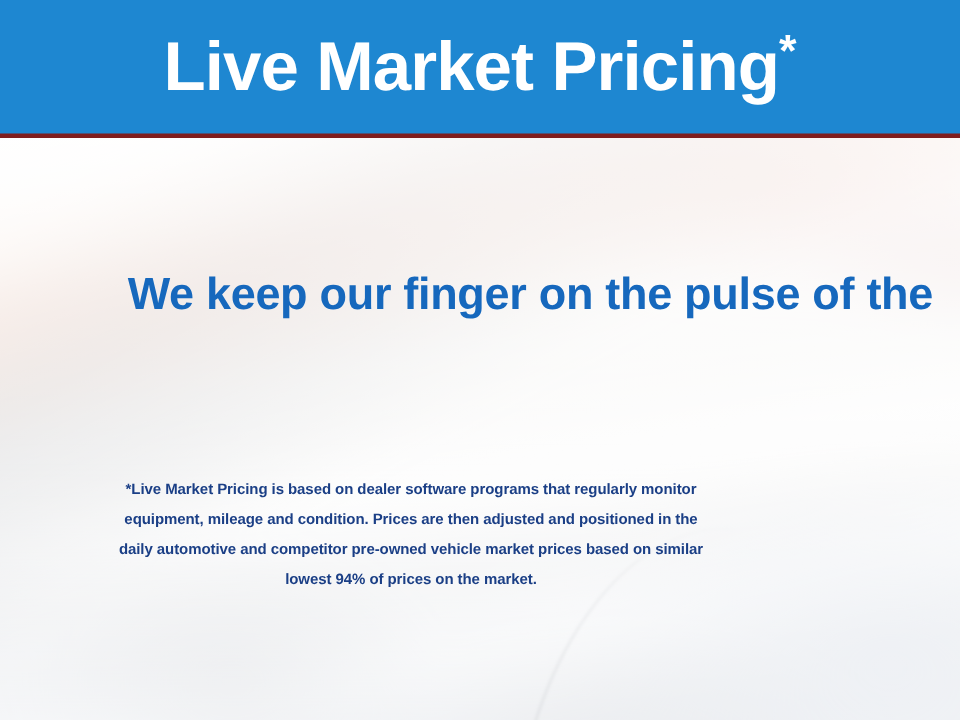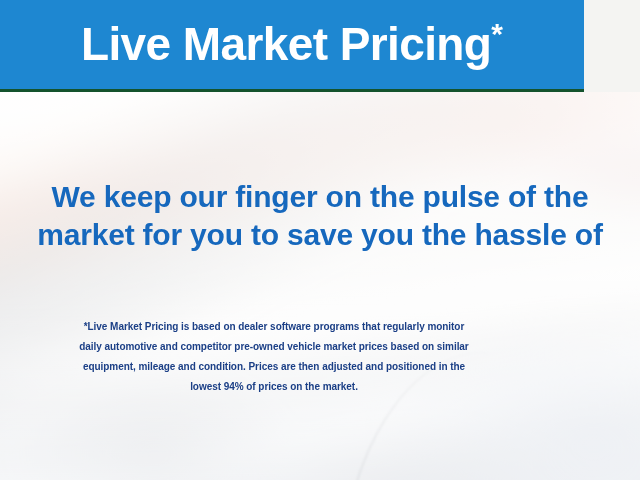--- a/index.html
+++ b/index.html
@@ -131,24 +131,24 @@
       rgba(255,255,255,0.70) 48%,
       rgba(255,255,255,0.62) 74%,
       rgba(255,255,255,0.58) 100%);
   }
 
   
   .banner {
     position: absolute;
     left: 0;
     top: 0;
-    width: 584px;
+    width: 640px;
     height: 92px;
     background: #1e87d1;
-    border-bottom: 3px solid #14532d;
+    border-bottom: 3px solid #7f1d1d;
     box-sizing: border-box;
     display: flex;
     align-items: center;
     justify-content: center;
   }
   .banner-title {
     color: #ffffff;
     font-size: 46px;
     font-weight: bold;
     letter-spacing: -0.6px;
@@ -162,21 +162,21 @@
     line-height: 0;
     letter-spacing: 0;
   }
 
   
   .headline {
     position: absolute;
     left: 0;
     top: 178px;
     width: 640px;
-    text-align: center;
+    text-align: right;
     color: #1668bd;
     font-size: 30px;
     font-weight: bold;
     line-height: 38px;
     letter-spacing: -0.2px;
     padding: 0 18px;
     box-sizing: border-box;
   }
   .headline .hl-line { display: block; white-space: nowrap; }
 
@@ -214,23 +214,22 @@
   </div>
 
   <div class="banner">
     <div class="banner-title">
       <span>Live Market Pricing</span><span class="star">*</span>
     </div>
   </div>
 
   <div class="headline">
     <span class="hl-line">We keep our finger on the pulse of the</span>
-    <span class="hl-line">market for you to save you the hassle of</span>
   </div>
 
   <div class="disclaimer">
     <span class="dc-line">*Live Market Pricing is based on dealer software programs that regularly monitor</span>
+    <span class="dc-line">equipment, mileage and condition. Prices are then adjusted and positioned in the</span>
     <span class="dc-line">daily automotive and competitor pre-owned vehicle market prices based on similar</span>
-    <span class="dc-line">equipment, mileage and condition. Prices are then adjusted and positioned in the</span>
     <span class="dc-line">lowest 94% of prices on the market.</span>
   </div>
 
 </div>
 
 </body></html>

